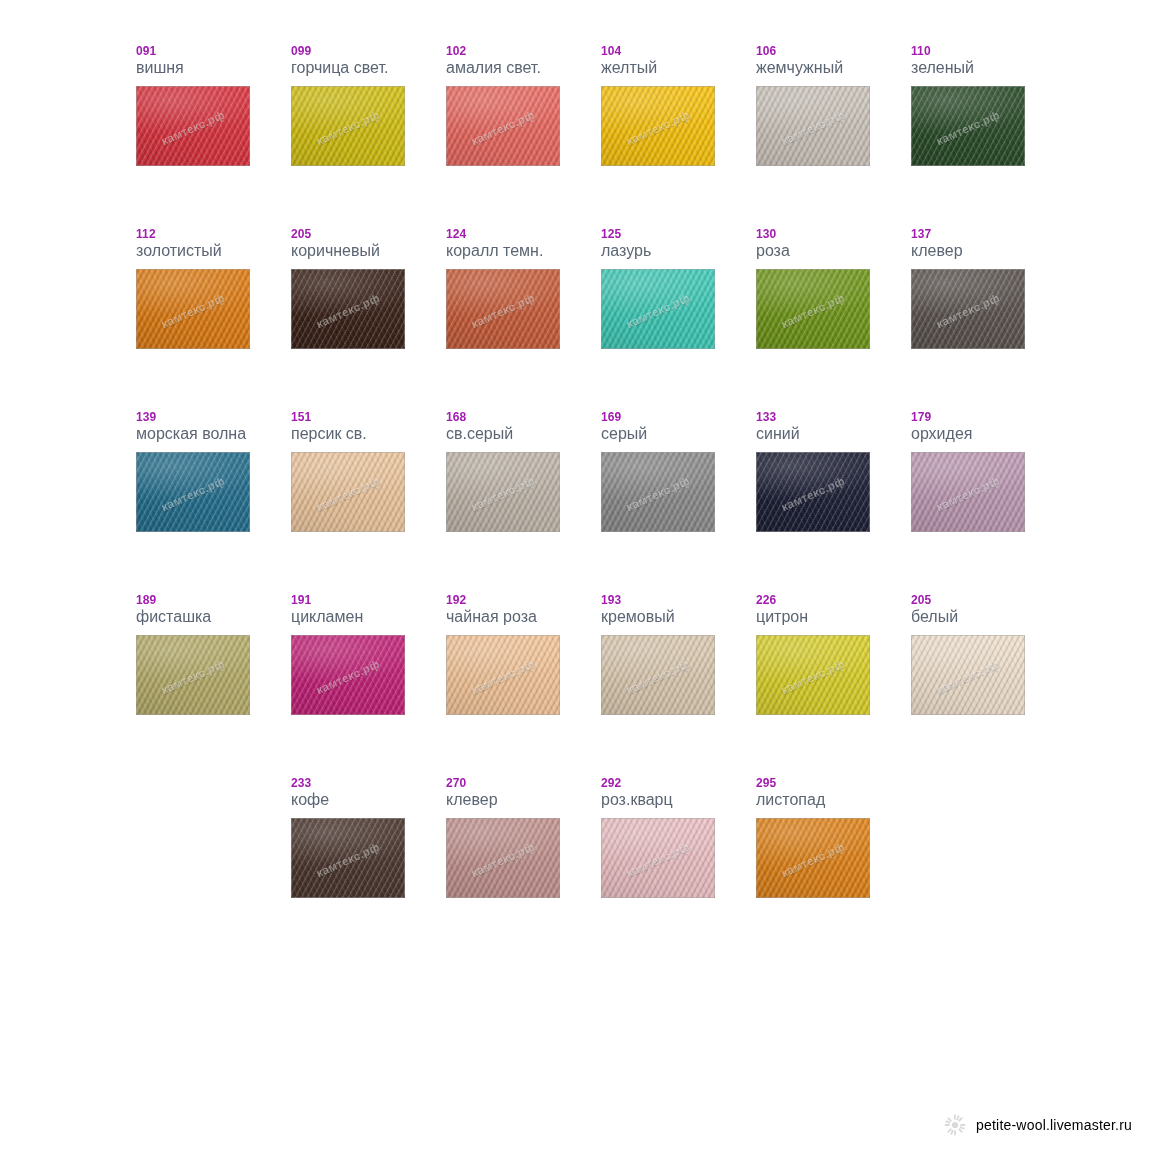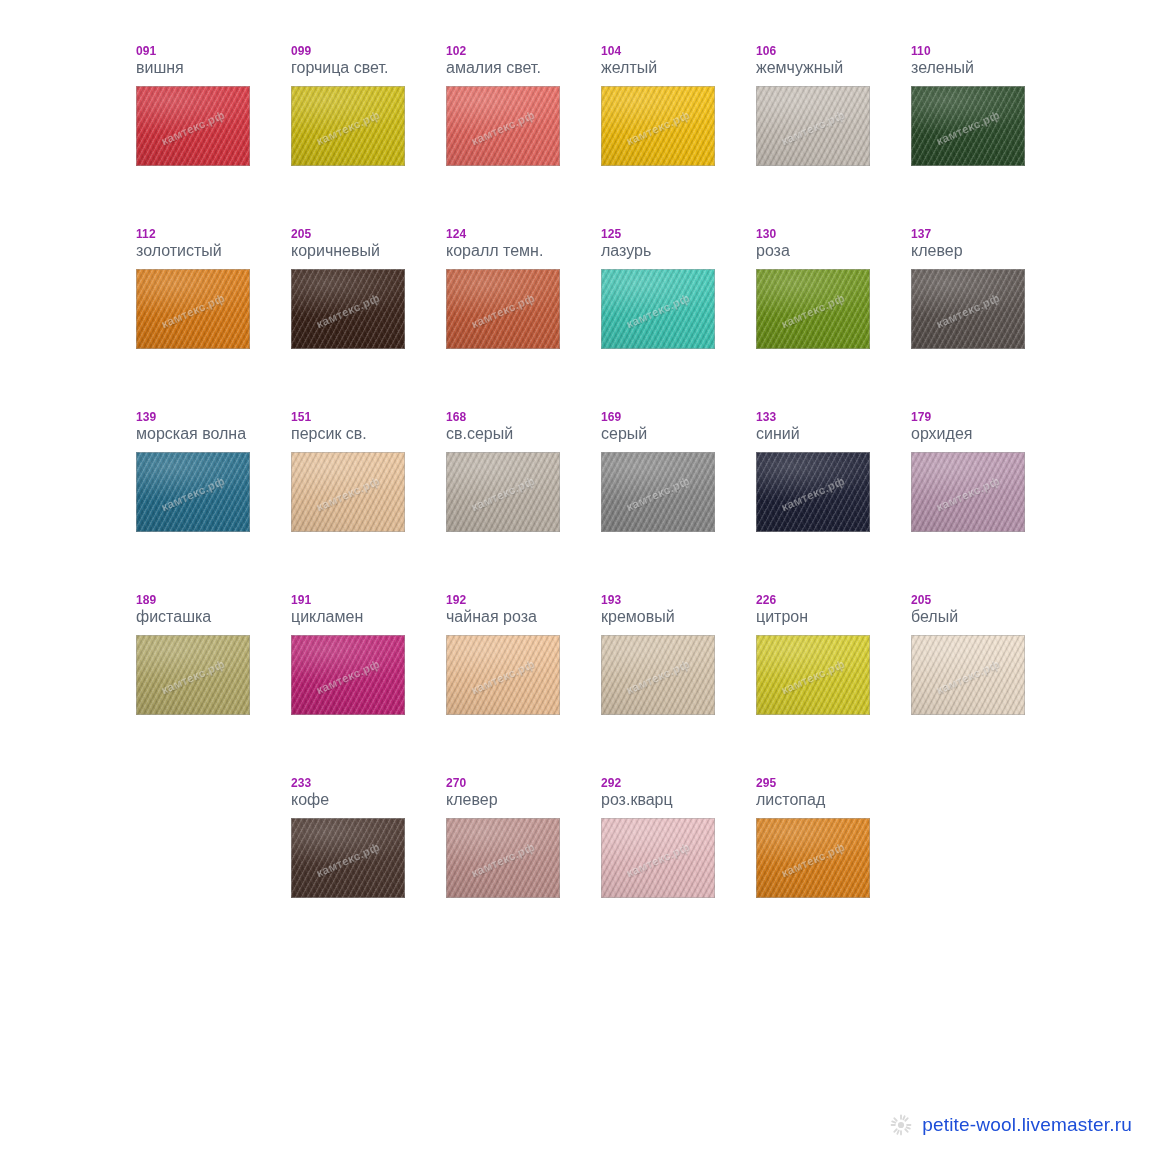--- a/index.html
+++ b/index.html
@@ -119,22 +119,22 @@
 
   #site-footer {
     position: absolute;
     right: 18px;
     bottom: 14px;
     display: flex;
     align-items: center;
     gap: 10px;
   }
   #site-footer .footer-text {
-    font-size: 19px;
-    color: #1d4ed8;
+    font-size: 14px;
+    color: #000000;
     letter-spacing: 0.2px;
     white-space: nowrap;
   }
   #site-footer .footer-logo { line-height: 0; }
 </style>
 </head>
 <body>
 
 <div id="palette-grid">
     <div class="swatch-cell">

